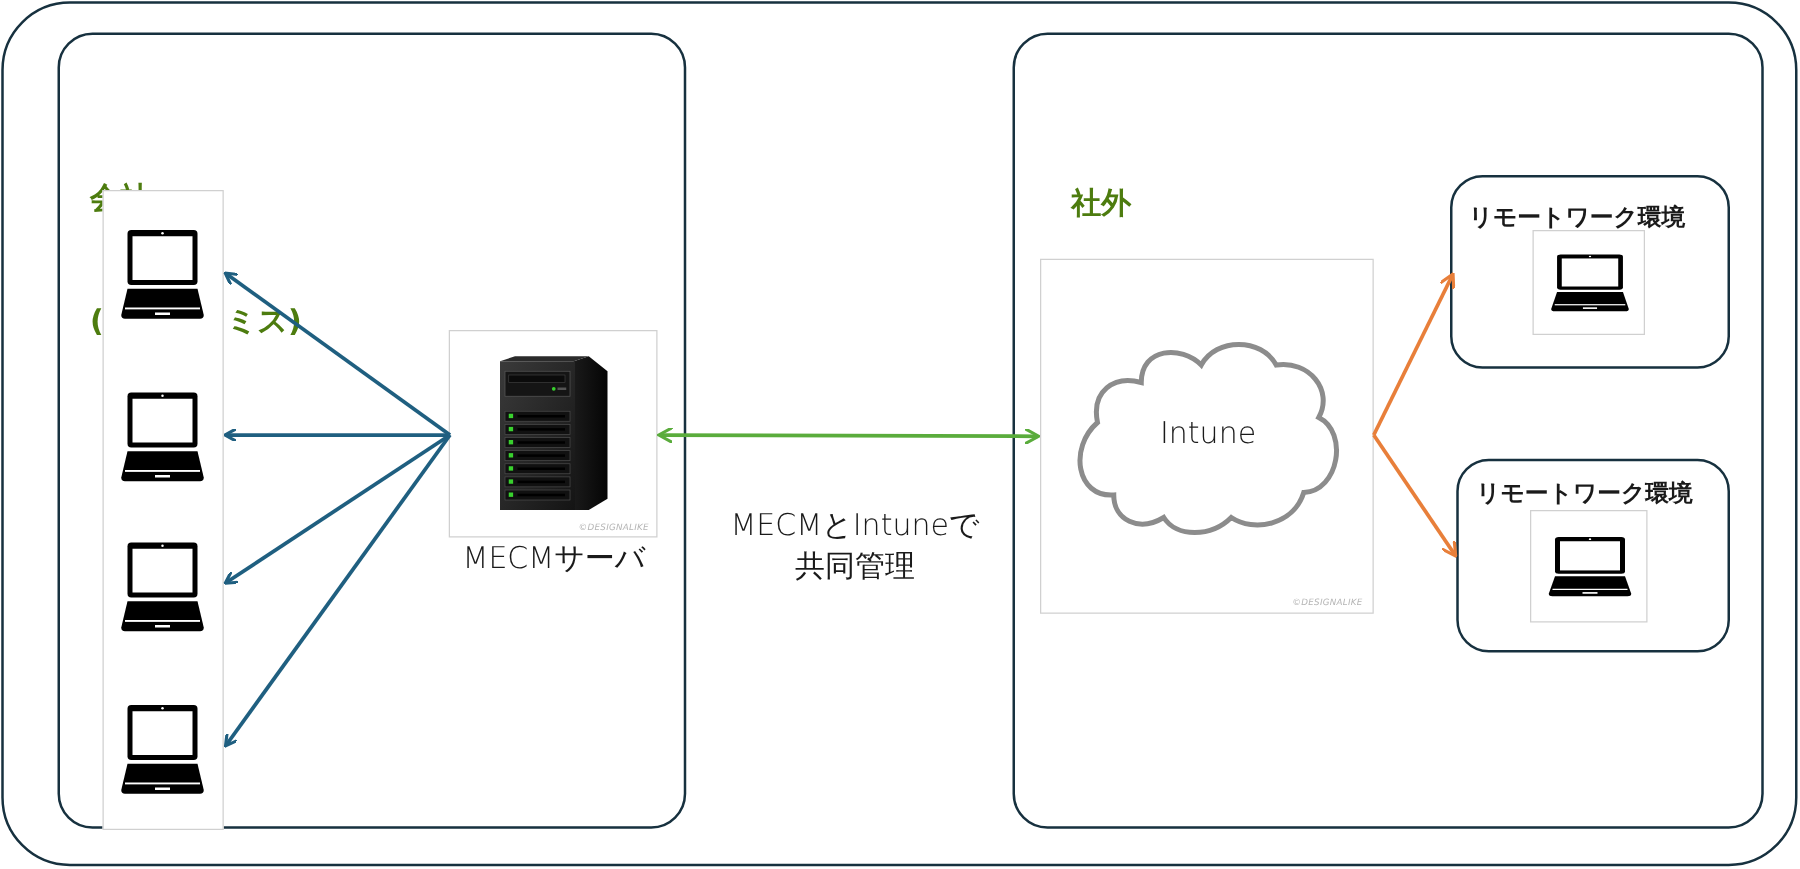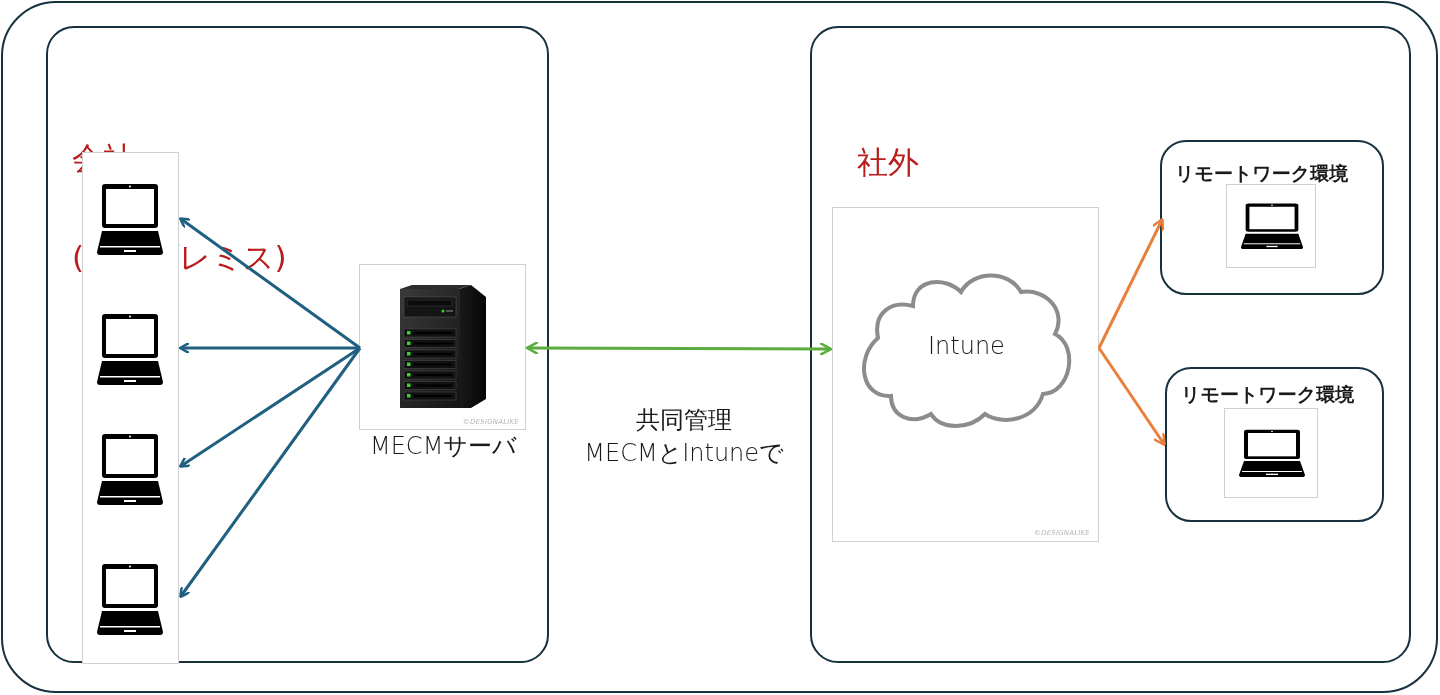--- a/index.html
+++ b/index.html
@@ -6,25 +6,25 @@
   body { width:1440px; height:695px; position:relative; overflow:hidden;
          font-family:"DejaVu Sans", "Liberation Sans", sans-serif; color:#111; }
   .abs { position:absolute; box-sizing:border-box; }
   .outer { left:1px; top:1px; width:1437px; height:692px; border:2.5px solid #17313f; border-radius:55px; }
   .panel { border:2.5px solid #17313f; border-radius:28px; background:#fff; }
   .panel-left { left:46px; top:26px; width:503px; height:637px; }
   .panel-right { left:810px; top:26px; width:601px; height:637px; }
   .remote { border:2.5px solid #17313f; border-radius:26px; background:#fff; }
   .remote1 { left:1160px; top:140px; width:224px; height:155px; }
   .remote2 { left:1165px; top:367px; width:219px; height:155px; }
-  .title { font-size:31px; line-height:33px; font-weight:400; color:#b91c1c; white-space:pre; }
+  .title { font-size:24px; line-height:33px; font-weight:700; color:#4d7c0f; white-space:pre; }
   .frame { border:1px solid #d0d0d0; background:#fff; }
   .laptop-col { left:82px; top:152px; width:97px; height:512px; }
   .server-frame { left:359px; top:264px; width:167px; height:166px; }
-  .cloud-frame { left:832px; top:207px; width:267px; height:335px; }
+  .cloud-frame { left:832px; top:207px; width:267px; height:284px; }
   .rl1 { left:1226px; top:184px; width:90px; height:84px; }
   .rl2 { left:1224px; top:408px; width:94px; height:90px; }
   .label { font-size:24px; font-weight:300; color:#1a1a1a; white-space:nowrap; }
   .remote-label { font-size:19px; font-weight:700; color:#1a1a1a; white-space:nowrap; }
   .credit { font-size:7px; color:#b5b5b5; letter-spacing:0.2px; white-space:nowrap;font-style:italic; }
   svg.overlay { position:absolute; left:0; top:0; width:1440px; height:695px; pointer-events:none; }
   .center { text-align:center; }
 </style>
 </head>
 <body>
@@ -112,22 +112,22 @@
         <rect x="44" y="127" width="52" height="8" fill="#111" stroke="#4a4a4a" stroke-width="0.6"></rect>
         <rect x="47" y="129" width="3.5" height="3.5" fill="#39d12e"></rect>
         <rect x="54" y="130" width="38" height="2" fill="#000"></rect>
       </g>
   </svg>
   <div class="abs credit" style="right:6px;bottom:3px;">©DESIGNALIKE</div>
 </div>
 <div class="abs label" style="left:370px;top:430px;">MECMサーバ</div>
 
 <div class="abs label center" style="left:564px;top:404px;width:240px;line-height:33px;">
+  <div>MECMとIntuneで</div>
   <div>共同管理</div>
-  <div>MECMとIntuneで</div>
 </div>
 
 <div class="abs panel panel-right"></div>
 <div class="abs title" style="left:857px;top:80px;">
   <div>社外</div>
   <div>（クラウド）</div>
 </div>
 
 <div class="abs frame cloud-frame">
   <svg width="267" height="284" viewBox="0 0 267 284" style="position:absolute;left:0;top:0;">

